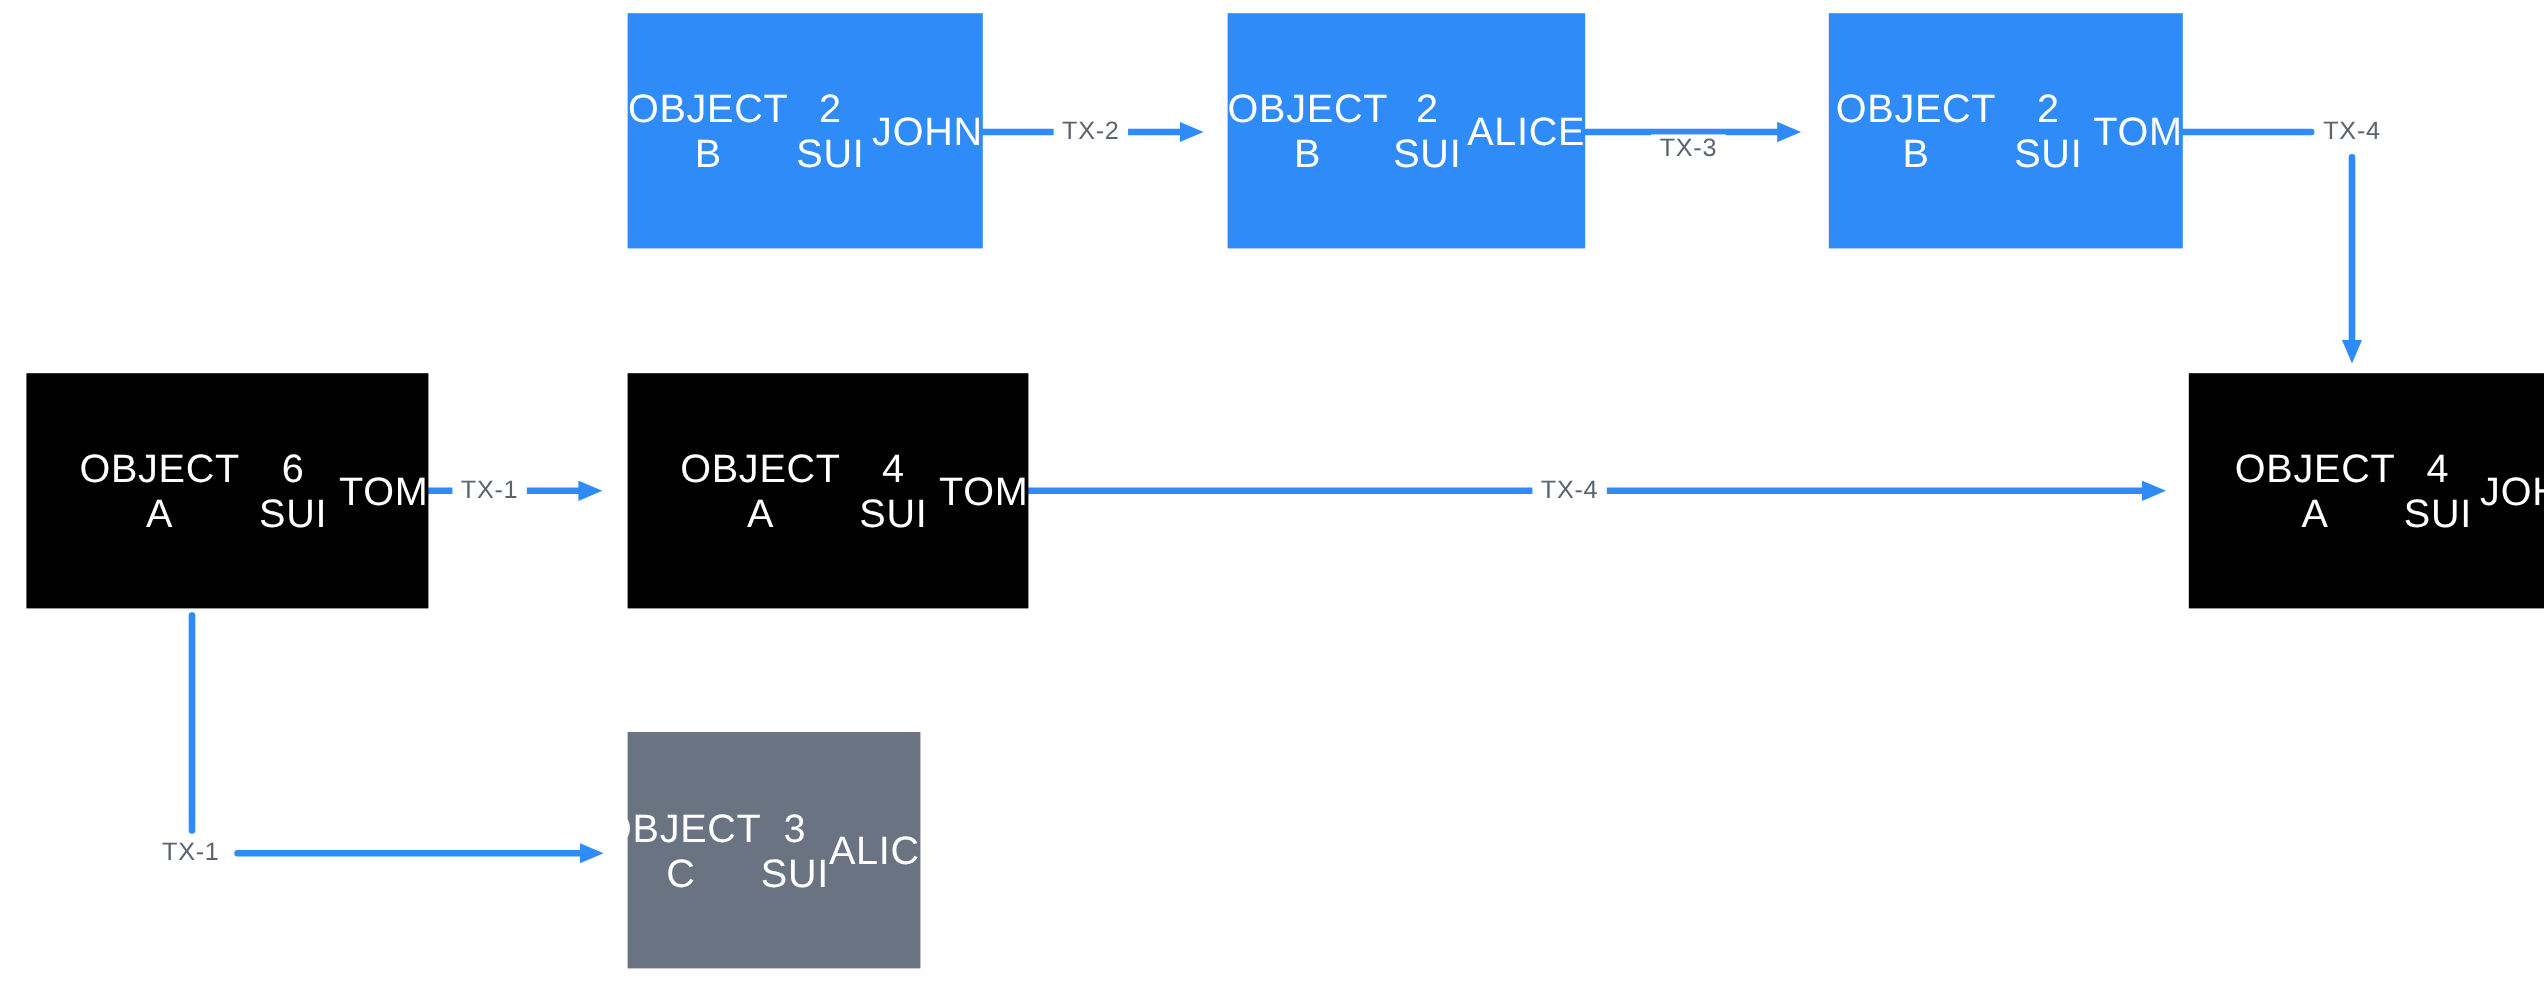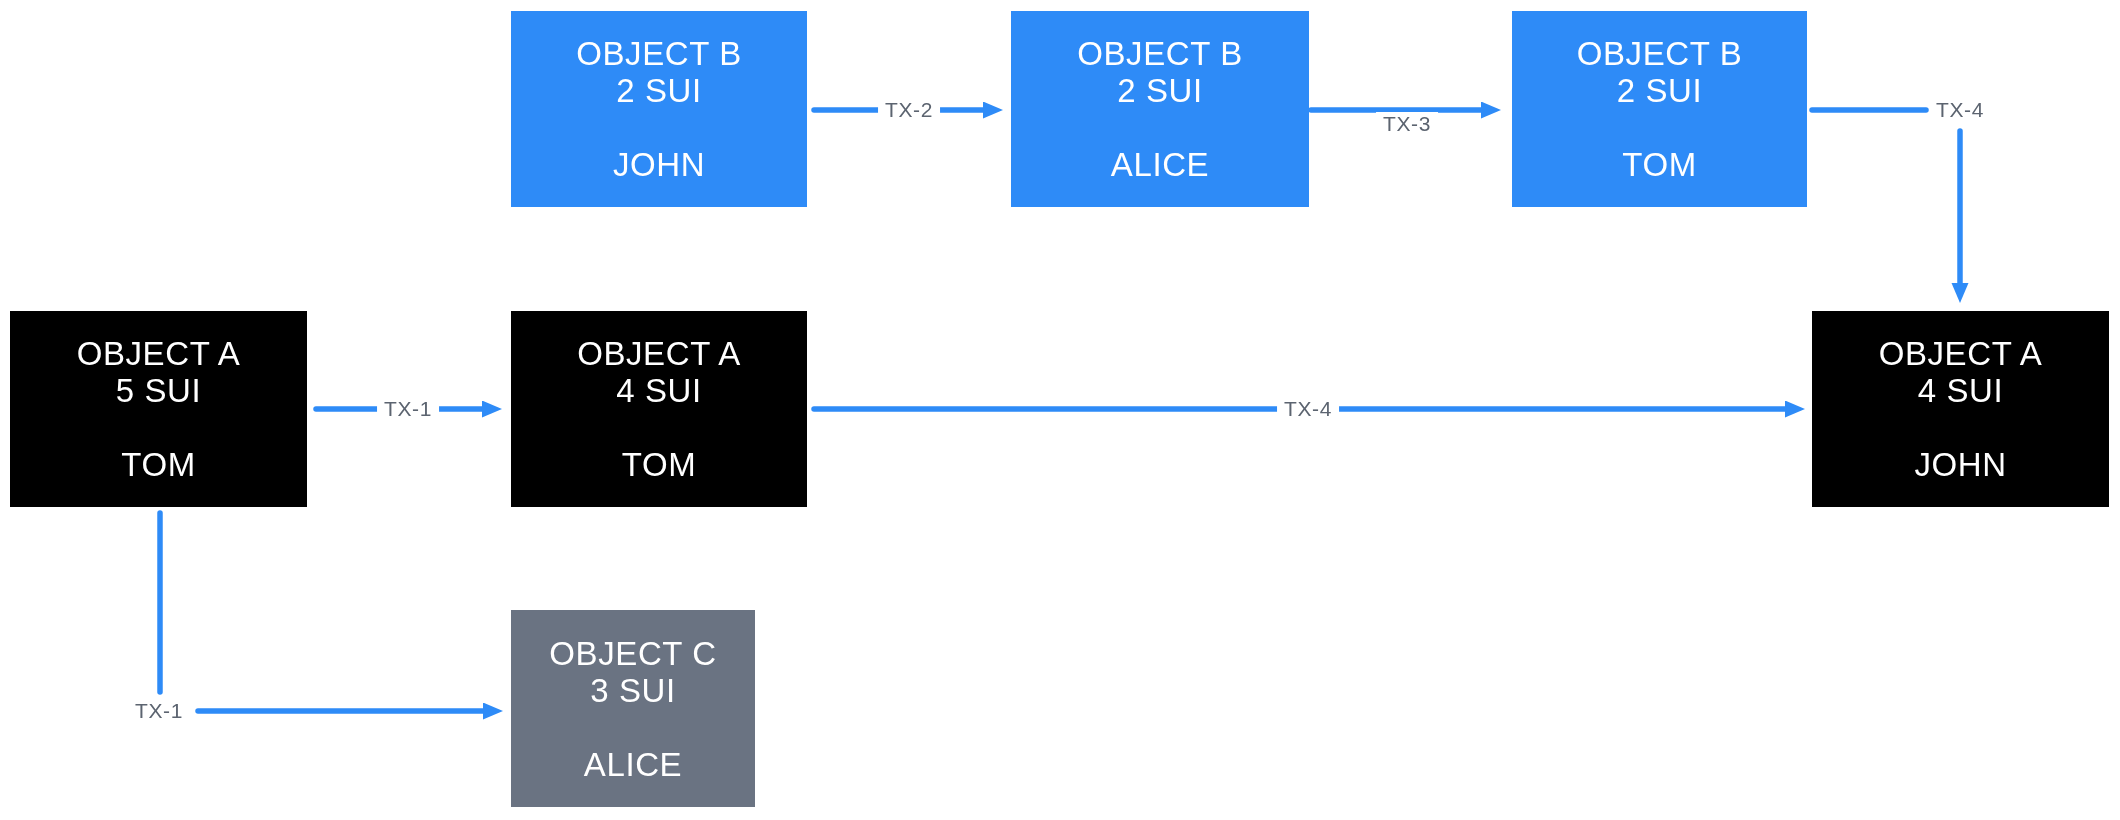--- a/index.html
+++ b/index.html
@@ -28,32 +28,33 @@
     stroke:var(--blue);
     stroke-width:5.5;
     stroke-linecap:round;
   }
   .wires .head{
     fill:var(--blue);
   }
   .node{
     position:absolute;
     display:flex;
-    flex-direction:column;
+    flex-direction:row;
     align-items:center;
     justify-content:center;
     text-align:center;
     color:var(--node_text);
     font-size:33px;
     line-height:37px;
     letter-spacing:0.6px;
+    margin-left:12px;
   }
   .node .spacer{height:37px;}
   .node.blue{background:var(--blue);}
-  .node.black{background:var(--black);}
+  .node.black{background:var(--black);padding-left:38px;}
   .node.gray{background:var(--gray);}
   .edge-label{
     position:absolute;
     transform:translate(-50%,-50%);
     background:var(--background);
     padding:0 7px;
     color:var(--label_text);
     font-size:21px;
     letter-spacing:0.6px;
     white-space:nowrap;
@@ -102,21 +103,21 @@
 
   <div class="node blue" style="left:1512px;top:11px;width:295px;height:196px">
     <div>OBJECT B</div>
     <div>2 SUI</div>
     <div class="spacer"></div>
     <div>TOM</div>
   </div>
 
   <div class="node black" style="left:10px;top:311px;width:297px;height:196px">
     <div>OBJECT A</div>
-    <div>5 SUI</div>
+    <div>6 SUI</div>
     <div class="spacer"></div>
     <div>TOM</div>
   </div>
 
   <div class="node black" style="left:511px;top:311px;width:296px;height:196px">
     <div>OBJECT A</div>
     <div>4 SUI</div>
     <div class="spacer"></div>
     <div>TOM</div>
   </div>

